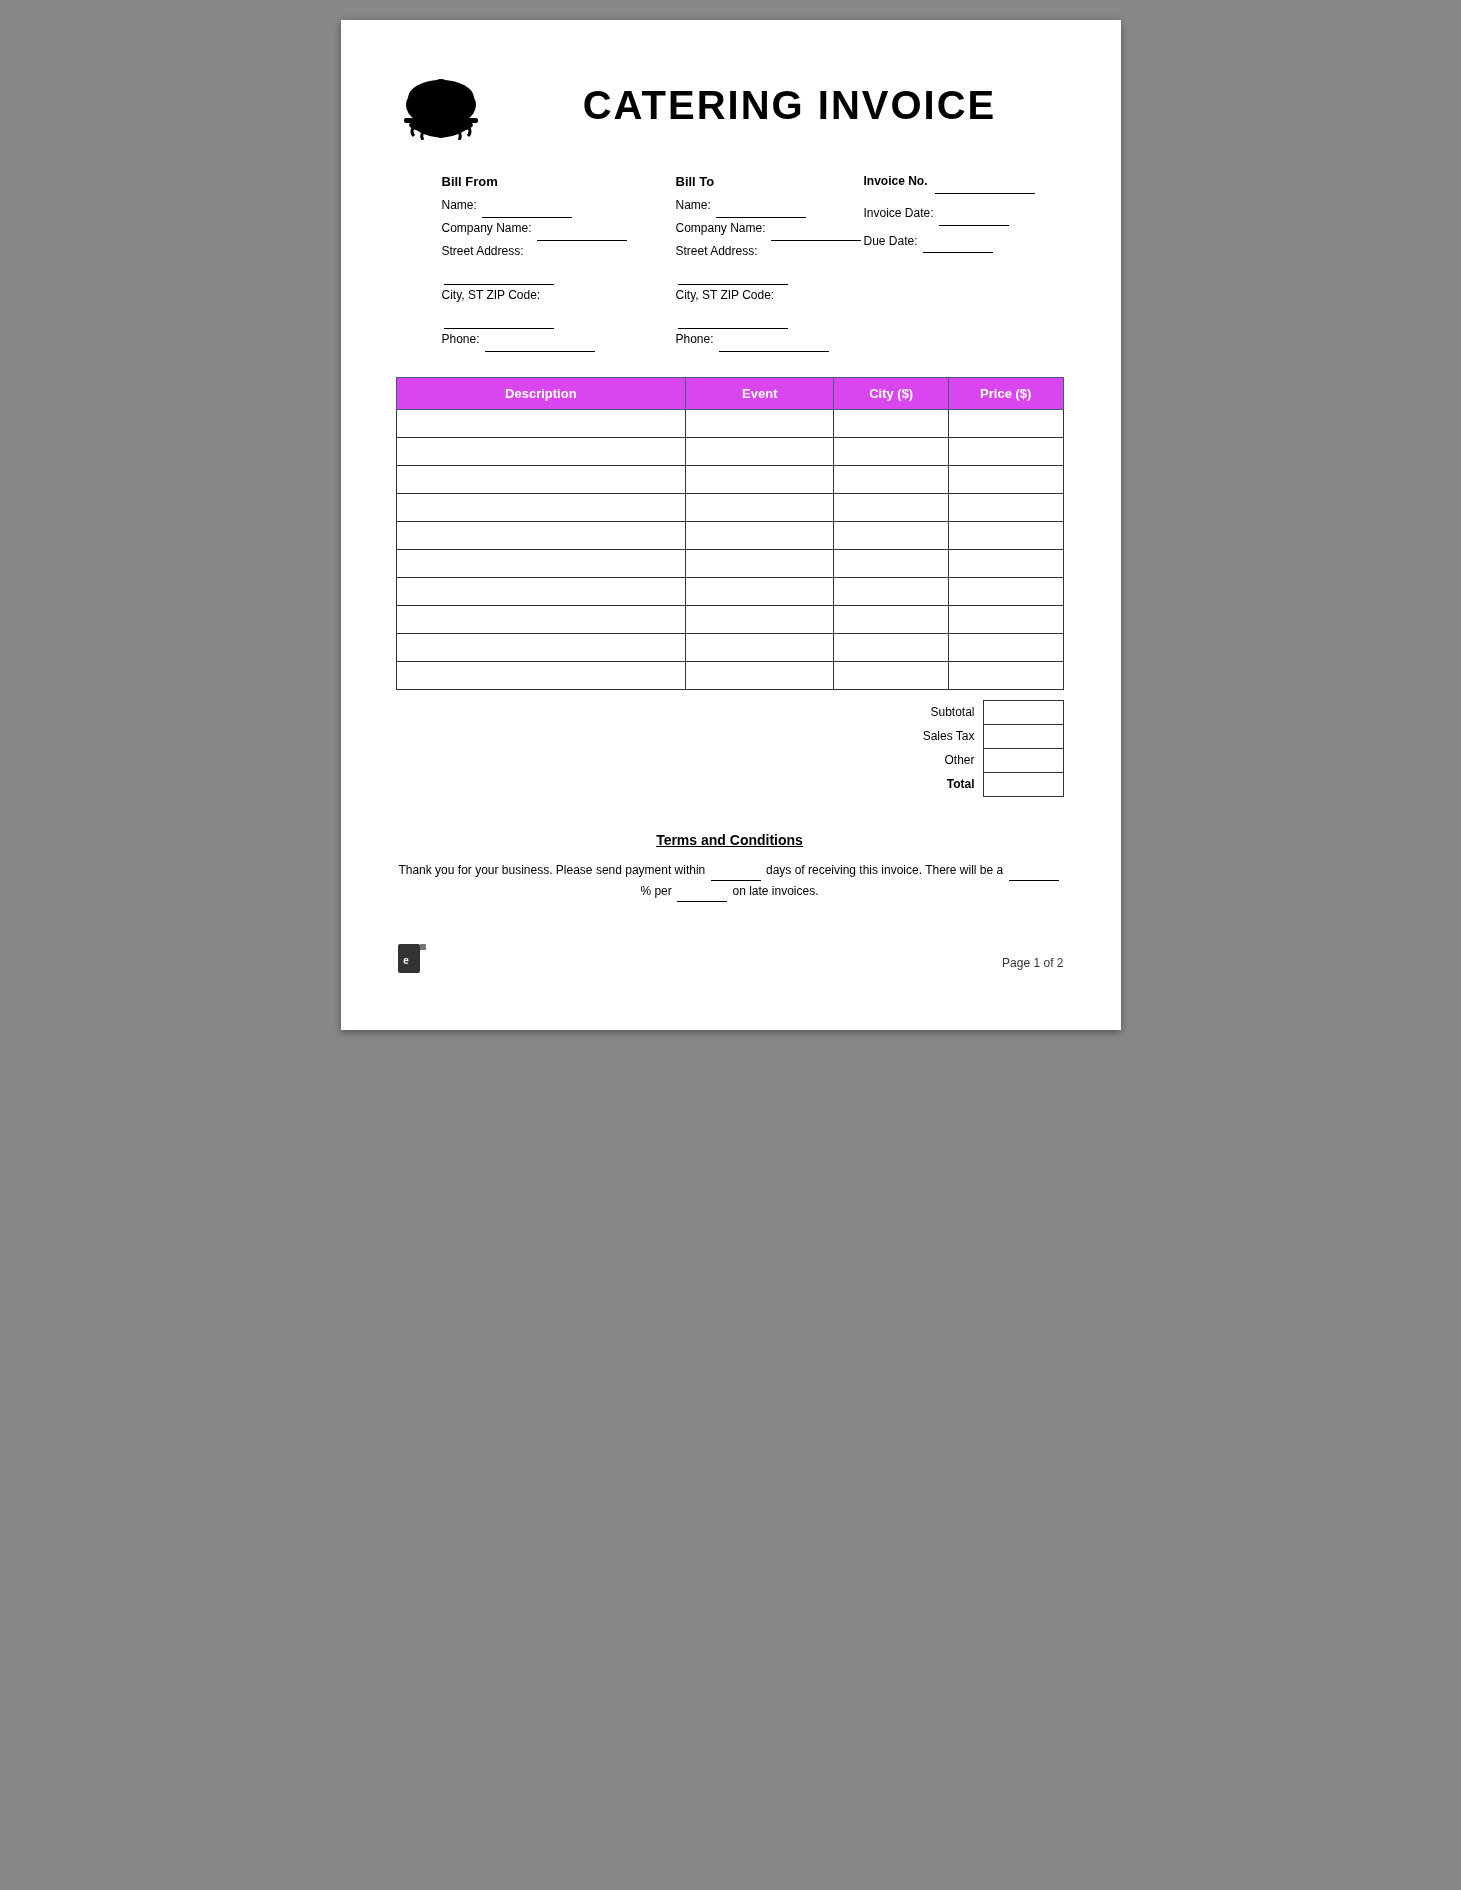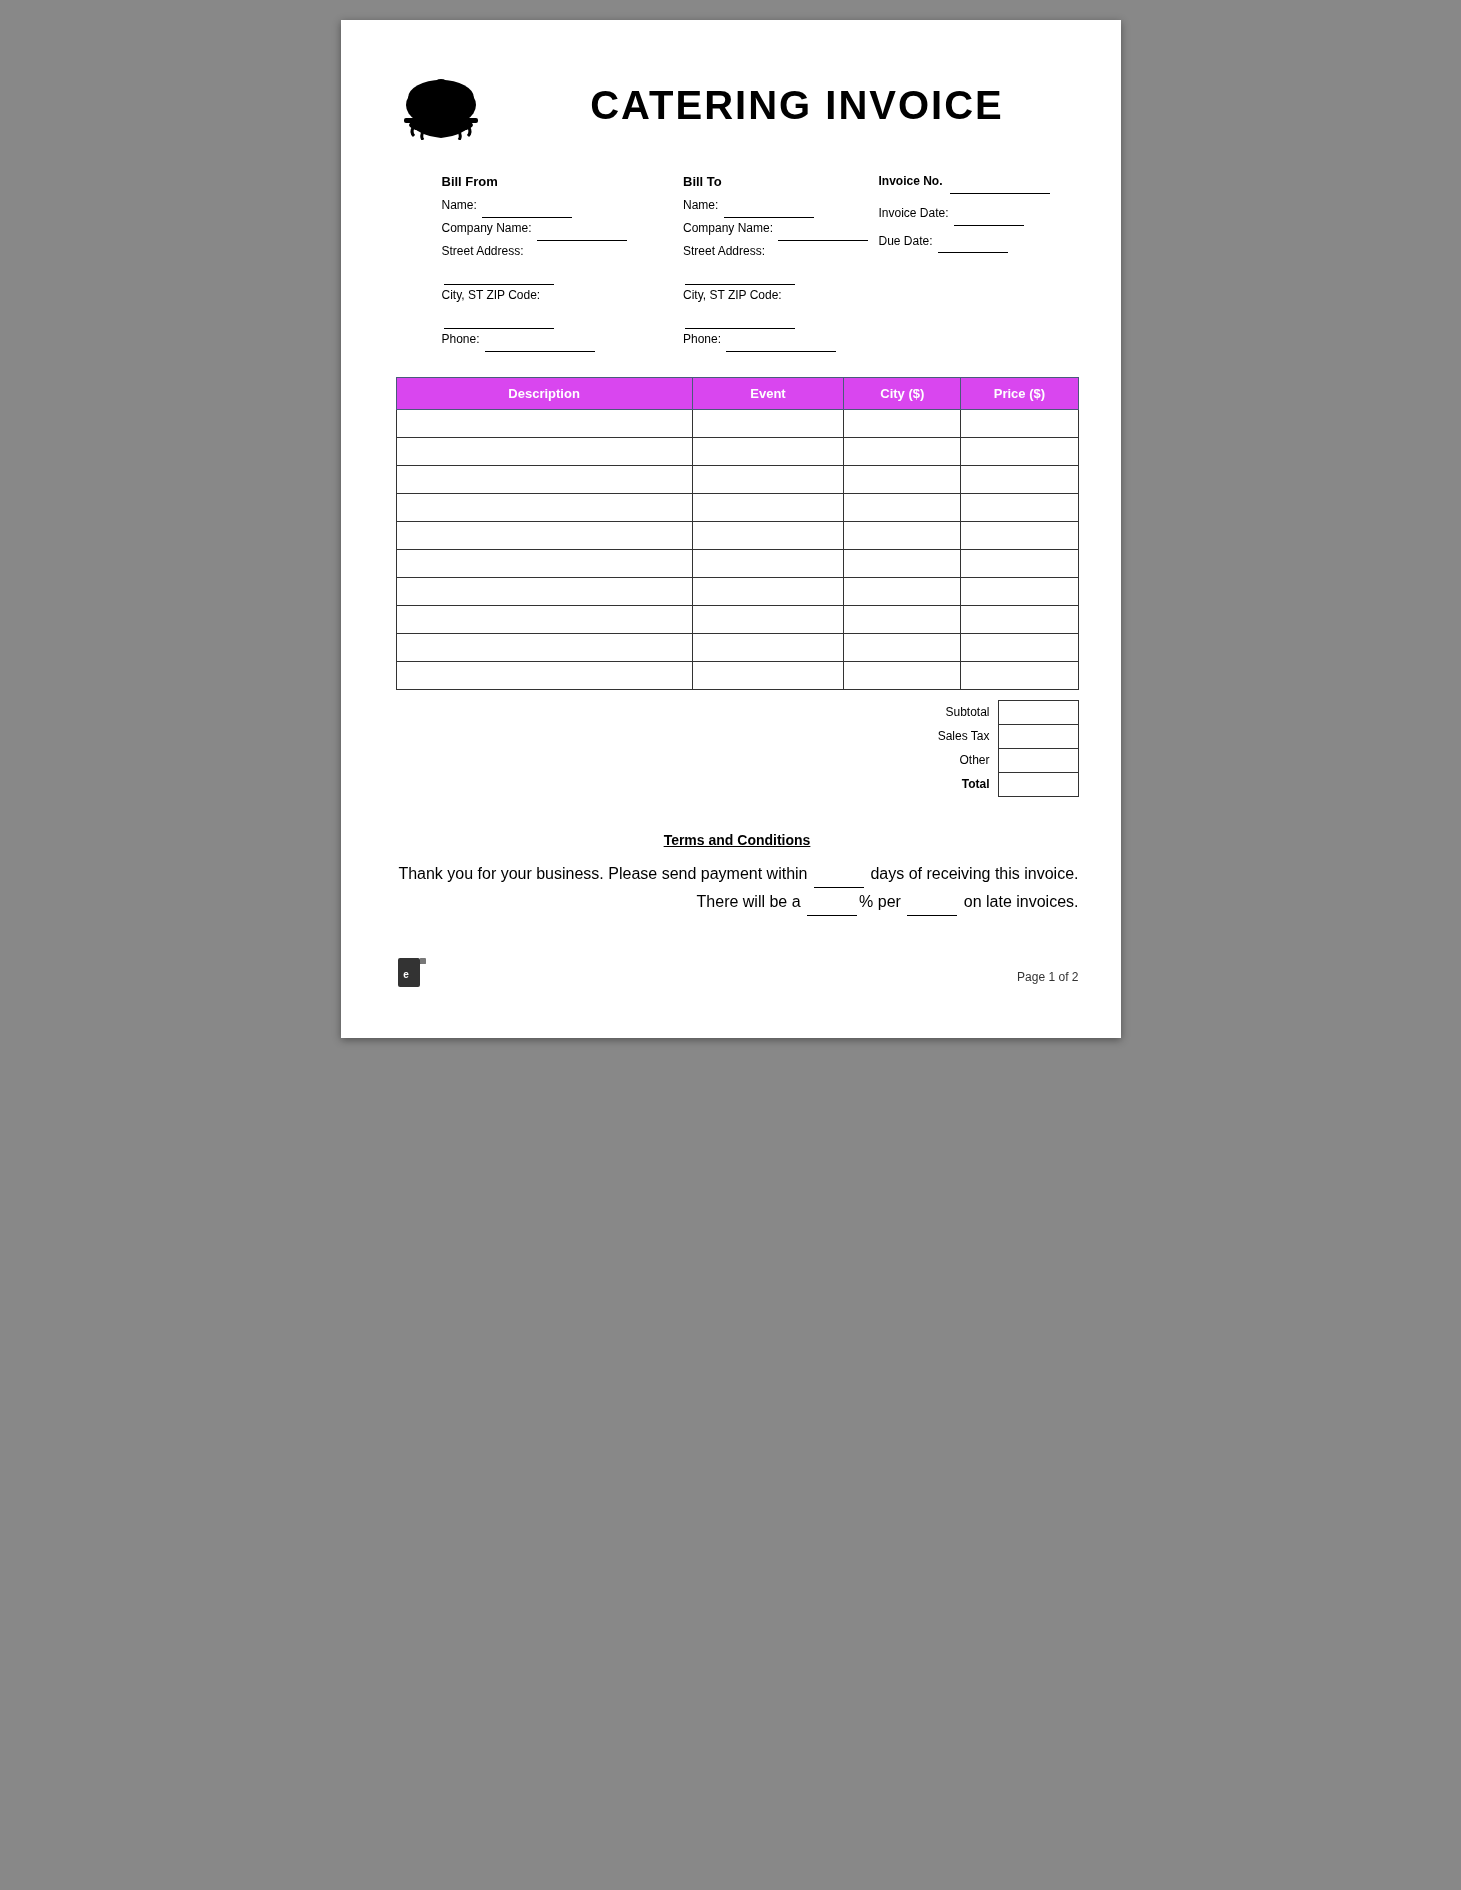--- a/index.html
+++ b/index.html
@@ -11,21 +11,21 @@
       align-items: flex-start;
       min-height: 100vh;
       padding: 20px;
       font-family: Arial, sans-serif;
     }
 
     .page {
       background: #fff;
       width: 780px;
       min-height: 1010px;
-      padding: 50px 42px 40px 55px;
+      padding: 50px 57px 40px 55px;
       position: relative;
       box-shadow: 0 2px 8px rgba(0,0,0,0.4);
     }
 
     
     .header {
       display: flex;
       align-items: center;
       margin-bottom: 30px;
     }
@@ -179,22 +179,22 @@
     }
 
     .terms-title {
       font-size: 14px;
       font-weight: bold;
       text-decoration: underline;
       margin-bottom: 12px;
     }
 
     .terms-text {
-      font-size: 16px;
-      text-align: right;
+      font-size: 12px;
+      text-align: center;
       line-height: 1.7;
     }
 
     .blank-line {
       display: inline-block;
       border-bottom: 1px solid #000;
       min-width: 50px;
       margin: 0 2px;
     }
 

